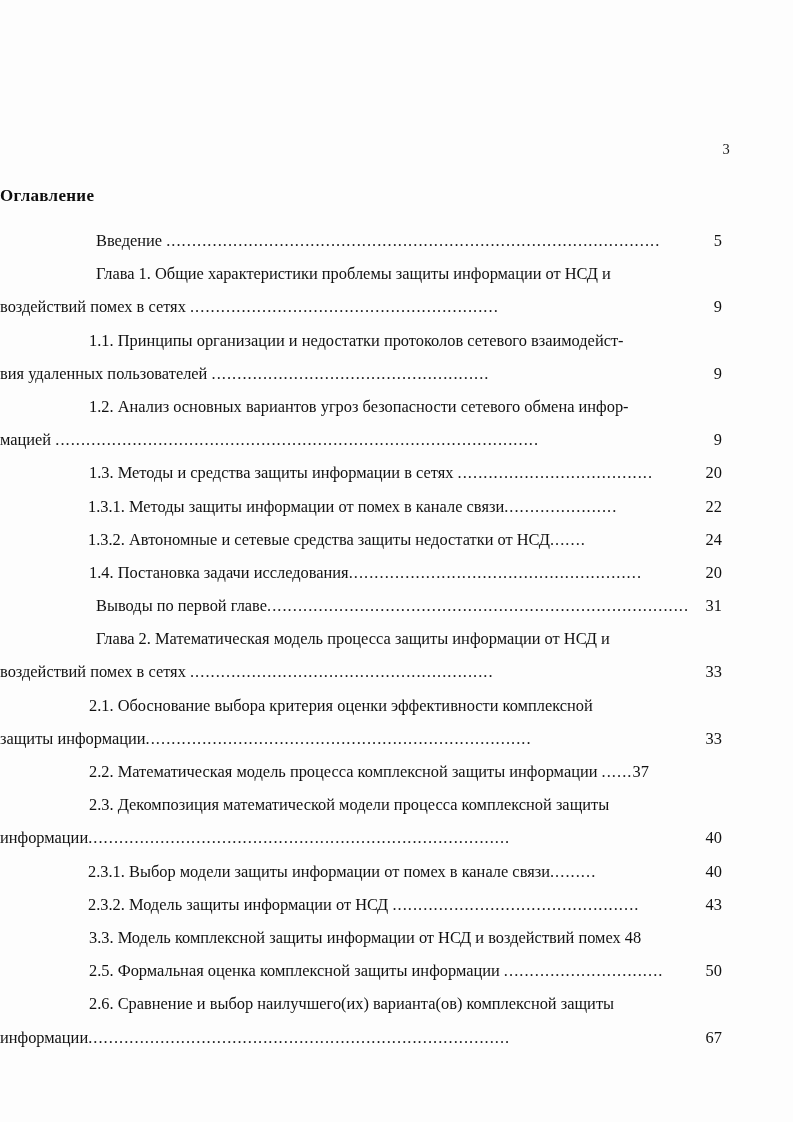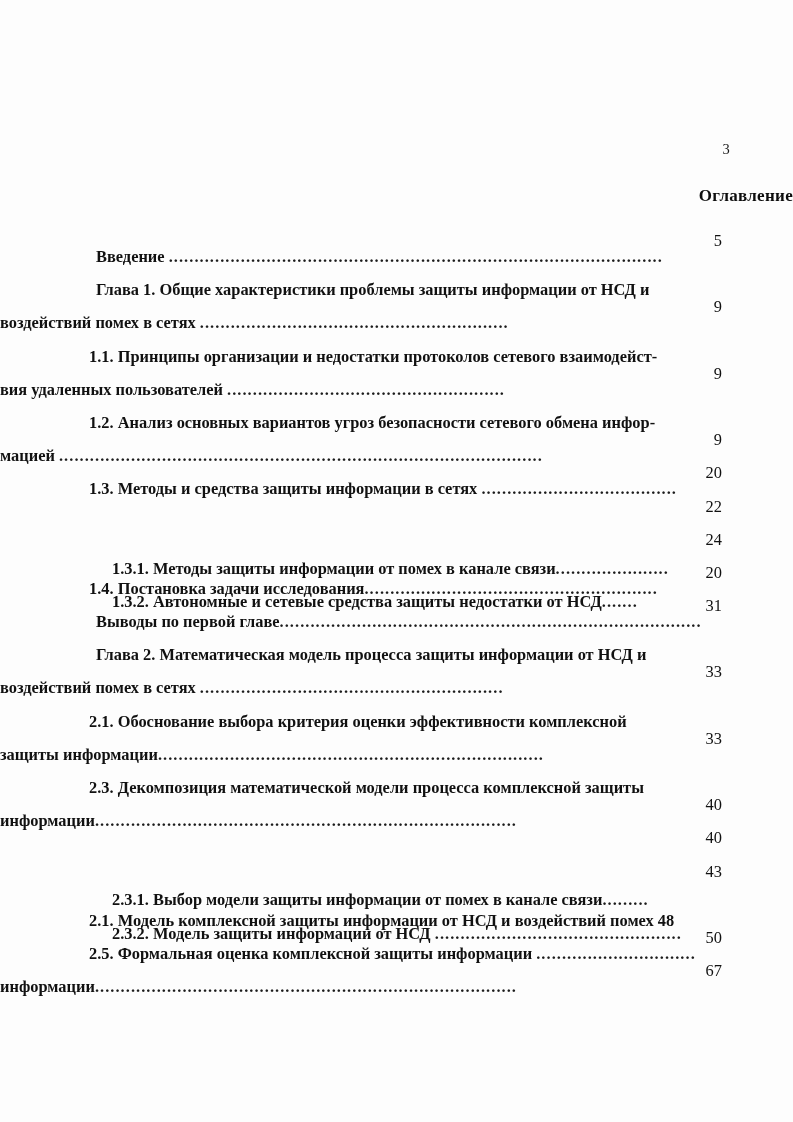--- a/index.html
+++ b/index.html
@@ -33,21 +33,21 @@
     color: #1a1a1a;
     letter-spacing: .2px;
   }
 
   
   .toc-title {
     position: absolute;
     top: 186px;
     left: 0;
     width: 793px;
-    text-align: right;
+    text-align: left;
     font-size: 17px;
     font-weight: bold;
     color: #0d0d0d;
     letter-spacing: .3px;
   }
 
   
   .toc {
     position: absolute;
     top: 224px;
@@ -62,24 +62,23 @@
     font-size: 16.4px;
     color: #111111;
     white-space: nowrap;
   }
 
   
   .toc-text {
     position: absolute;
     left: 0;
     right: 0;
-    top: 16px;
+    top: 0;
     height: 33.2px;
     overflow: hidden;
-    font-weight: bold;
   }
 
   .label {
     display: inline;
   }
 
   
   .leader {
     display: inline;
     letter-spacing: 1.05px;
@@ -92,21 +91,21 @@
     top: 0;
     left: 0;
     width: 722px;
     text-align: right;
     height: 33.2px;
   }
 
   
   .lvl-0  { padding-left: 96px;  }
   .lvl-1  { padding-left: 89px; }
-  .lvl-2  { padding-left: 112px; margin-top: 46px; }
+  .lvl-2  { padding-left: 88px; }
   .cont   { }
   .inline-num .inline-pageno { display: inline; }
   .inline-pageno { display: none; }
 </style>
 </head>
 <body>
 
 <div class="page">
 
   <div class="folio">3</div>
@@ -171,42 +170,49 @@
         <div class="pageno">33</div>
       </div>
       <div class="toc-row">
         <div class="toc-text lvl-1"><span class="label">2.1. Обоснование выбора критерия оценки эффективности комплексной</span><span class="leader"></span></div>
         <div class="pageno"></div>
       </div>
       <div class="toc-row">
         <div class="toc-text cont"><span class="label">защиты информации</span><span class="leader">...........................................................................</span></div>
         <div class="pageno">33</div>
       </div>
+      <div class="toc-row inline-num">
+        <div class="toc-text lvl-1"><span class="label">2.2. Математическая модель процесса комплексной защиты информации </span><span class="leader">......</span><span class="inline-pageno">37</span></div>
+      </div>
       <div class="toc-row">
         <div class="toc-text lvl-1"><span class="label">2.3. Декомпозиция математической модели процесса комплексной защиты</span><span class="leader"></span></div>
         <div class="pageno"></div>
       </div>
       <div class="toc-row">
         <div class="toc-text cont"><span class="label">информации</span><span class="leader">..................................................................................</span></div>
         <div class="pageno">40</div>
       </div>
       <div class="toc-row">
         <div class="toc-text lvl-2"><span class="label">2.3.1. Выбор модели защиты информации от помех в канале связи</span><span class="leader">.........</span></div>
         <div class="pageno">40</div>
       </div>
       <div class="toc-row">
         <div class="toc-text lvl-2"><span class="label">2.3.2. Модель защиты информации от НСД </span><span class="leader">................................................</span></div>
         <div class="pageno">43</div>
       </div>
       <div class="toc-row inline-num">
-        <div class="toc-text lvl-1"><span class="label">2.1. Модель комплексной защиты информации от НСД и воздействий помех </span><span class="leader"></span><span class="inline-pageno">48</span></div>
+        <div class="toc-text lvl-1"><span class="label">3.3. Модель комплексной защиты информации от НСД и воздействий помех </span><span class="leader"></span><span class="inline-pageno">48</span></div>
       </div>
       <div class="toc-row">
         <div class="toc-text lvl-1"><span class="label">2.5. Формальная оценка комплексной защиты информации </span><span class="leader">...............................</span></div>
         <div class="pageno">50</div>
       </div>
       <div class="toc-row">
+        <div class="toc-text lvl-1"><span class="label">2.6. Сравнение и выбор наилучшего(их) варианта(ов) комплексной защиты</span><span class="leader"></span></div>
+        <div class="pageno"></div>
+      </div>
+      <div class="toc-row">
         <div class="toc-text cont"><span class="label">информации</span><span class="leader">..................................................................................</span></div>
         <div class="pageno">67</div>
       </div>
     </div>
 
 </div>
 
 </body></html>

